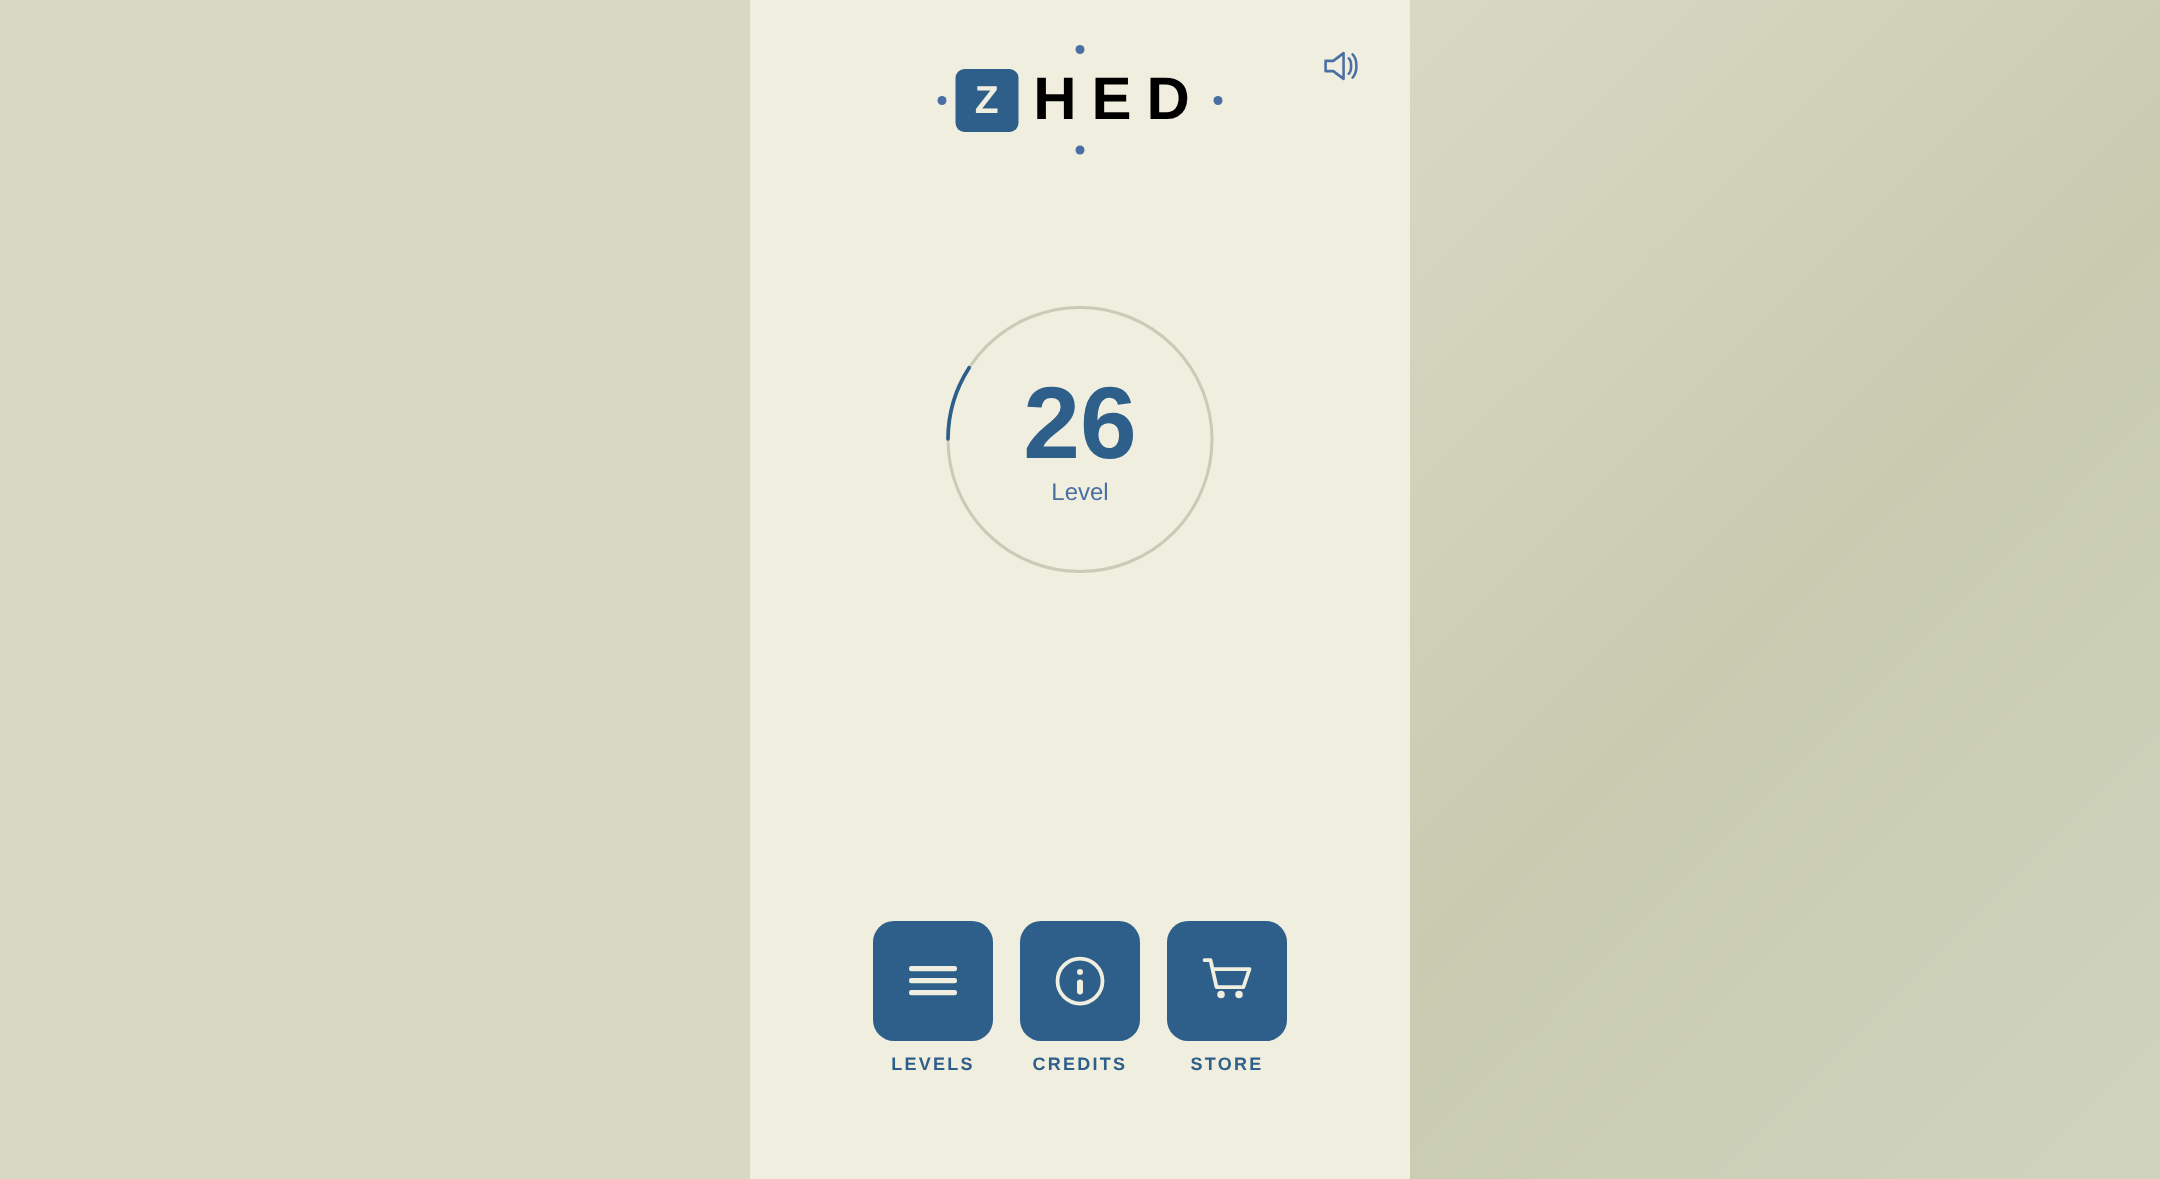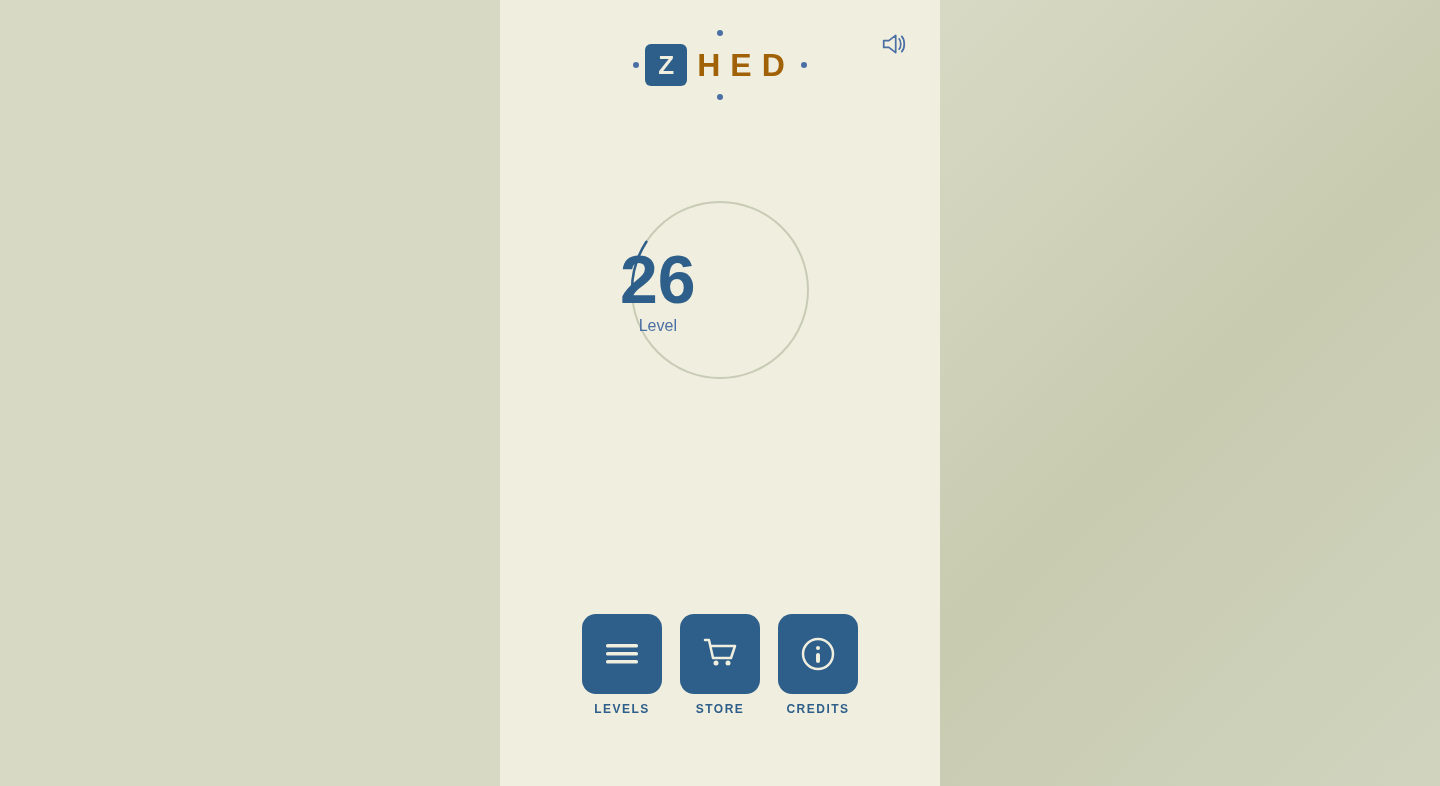--- a/index.html
+++ b/index.html
@@ -82,44 +82,44 @@
       display: flex;
       align-items: center;
       justify-content: center;
       color: #f0eede;
       font-size: 26px;
       font-weight: bold;
       letter-spacing: 0;
     }
 
     .logo-text {
-      font-size: 32px;
-      font-weight: bold;
-      color: #a16207;
+      font-size: 40px;
+      font-weight: bold;
+      color: #000000;
       letter-spacing: 10px;
       padding-left: 4px;
     }
 
     .logo-dot-bottom {
       width: 6px;
       height: 6px;
       border-radius: 50%;
       background: #4a6fa5;
       margin-top: 8px;
     }
 
     
     .level-container {
       margin-top: 90px;
       position: relative;
       width: 200px;
       height: 200px;
       display: flex;
       align-items: center;
-      justify-content: flex-start;
+      justify-content: center;
     }
 
     .level-circle-svg {
       position: absolute;
       top: 0; left: 0;
       width: 200px;
       height: 200px;
     }
 
     .level-inner {
@@ -237,38 +237,38 @@
           <rect x="2" y="12" width="32" height="3.5" rx="1.5" fill="#f0eede"></rect>
           <rect x="2" y="20" width="32" height="3.5" rx="1.5" fill="#f0eede"></rect>
         </svg>
       </button>
       <span class="menu-btn-label">LEVELS</span>
     </div>
 
     <div class="menu-btn-container">
       <button class="menu-btn">
 
+        <svg width="36" height="36" viewBox="0 0 36 36" fill="none">
+          <circle cx="18" cy="18" r="15" stroke="#f0eede" stroke-width="2.5" fill="none"></circle>
+          <circle cx="18" cy="12" r="2" fill="#f0eede"></circle>
+          <rect x="16" y="17" width="4" height="10" rx="2" fill="#f0eede"></rect>
+        </svg>
+      </button>
+      <span class="menu-btn-label">CREDITS</span>
+    </div>
+
+    <div class="menu-btn-container">
+      <button class="menu-btn">
+
         <svg width="38" height="36" viewBox="0 0 38 36" fill="none">
           <path d="M4 4H8L12 22H30L34 10H10" stroke="#f0eede" stroke-width="2.5" stroke-linecap="round" stroke-linejoin="round" fill="none"></path>
           <circle cx="15" cy="27" r="2.5" fill="#f0eede"></circle>
           <circle cx="27" cy="27" r="2.5" fill="#f0eede"></circle>
         </svg>
       </button>
       <span class="menu-btn-label">STORE</span>
     </div>
 
-    <div class="menu-btn-container">
-      <button class="menu-btn">
-
-        <svg width="36" height="36" viewBox="0 0 36 36" fill="none">
-          <circle cx="18" cy="18" r="15" stroke="#f0eede" stroke-width="2.5" fill="none"></circle>
-          <circle cx="18" cy="12" r="2" fill="#f0eede"></circle>
-          <rect x="16" y="17" width="4" height="10" rx="2" fill="#f0eede"></rect>
-        </svg>
-      </button>
-      <span class="menu-btn-label">CREDITS</span>
-    </div>
-
   </div>
 
 </div>
 
 <div class="side-panel right"></div>
 
 </body></html>

